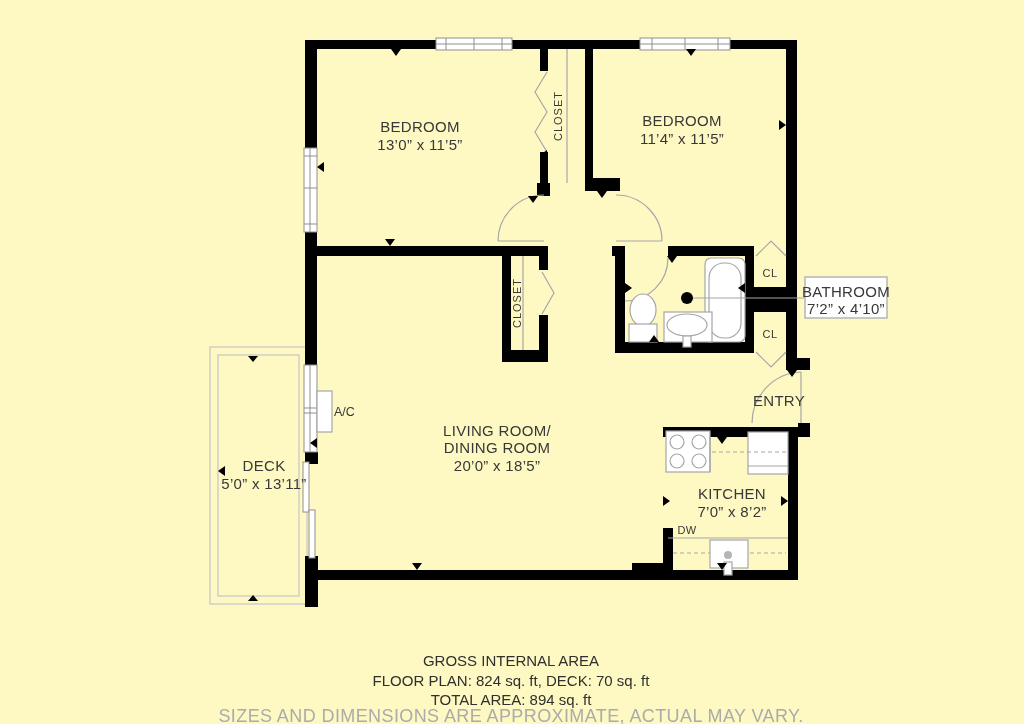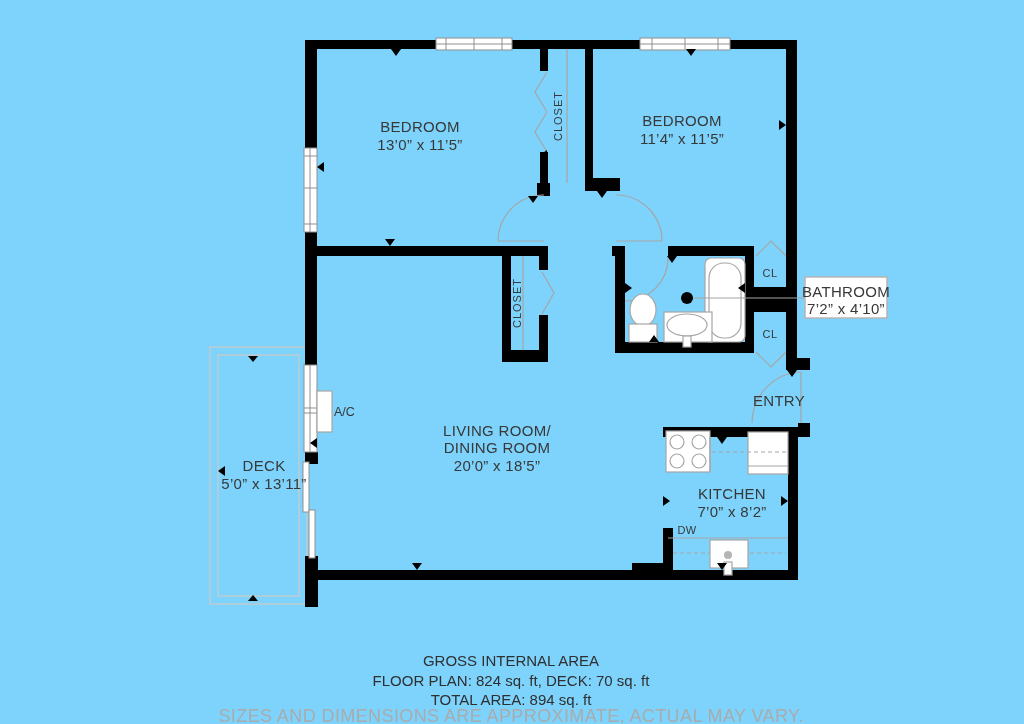--- a/index.html
+++ b/index.html
@@ -1,16 +1,16 @@
 <!DOCTYPE html>
 <html><head>
 <meta charset="utf-8">
 <style>
   html,body{margin:0;padding:0;background:#ffffff;}
-  .canvas{position:relative;width:1024px;height:724px;background:#7dd3fc;overflow:hidden;}
+  .canvas{position:relative;width:1024px;height:724px;background:#fef9c3;overflow:hidden;}
   svg text{font-family:"Liberation Sans","DejaVu Sans",sans-serif;fill:#383838;}
   .room-label{font-size:15px;letter-spacing:.3px;text-anchor:middle;}
   .small-label{font-size:11px;letter-spacing:.4px;text-anchor:middle;}
   .ac-label{font-size:12.5px;text-anchor:start;}
   .closet-label{font-size:11px;letter-spacing:1px;text-anchor:middle;}
   .footer-line{font-size:15px;text-anchor:middle;fill:#2f2f2f;}
   .footer-disclaimer{font-size:18px;text-anchor:middle;fill:#ababab;letter-spacing:.4px;}
   .wall{fill:#000000;}
   .fix{stroke:#a6a6a6;fill:none;stroke-width:1.2;}
   .fixw{stroke:#a6a6a6;fill:#ffffff;stroke-width:1.2;}

